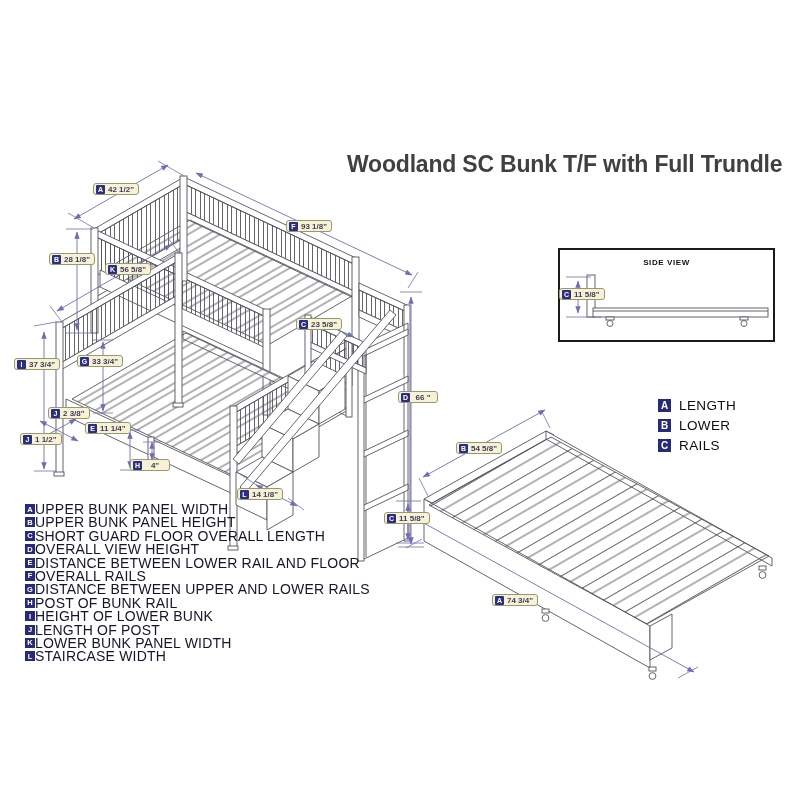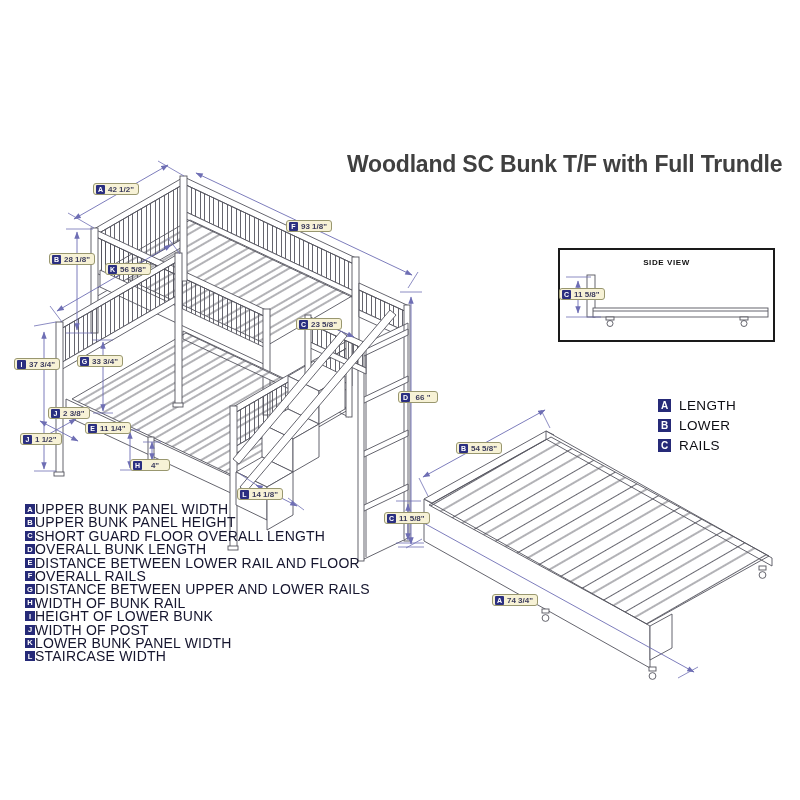--- a/index.html
+++ b/index.html
@@ -302,45 +302,45 @@
     <div class="row">
       <span class="chip">B</span>
       <span class="lbl">UPPER BUNK PANEL HEIGHT</span>
       </div>
     <div class="row">
       <span class="chip">C</span>
       <span class="lbl">SHORT GUARD FLOOR OVERALL LENGTH</span>
       </div>
     <div class="row">
       <span class="chip">D</span>
-      <span class="lbl">OVERALL BUNK LENGTH</span>
+      <span class="lbl">OVERALL VIEW HEIGHT</span>
       </div>
     <div class="row">
       <span class="chip">E</span>
       <span class="lbl">DISTANCE BETWEEN LOWER RAIL AND FLOOR</span>
       </div>
     <div class="row">
       <span class="chip">F</span>
       <span class="lbl">OVERALL RAILS</span>
       </div>
     <div class="row">
       <span class="chip">G</span>
       <span class="lbl">DISTANCE BETWEEN UPPER AND LOWER RAILS</span>
       </div>
     <div class="row">
       <span class="chip">H</span>
-      <span class="lbl">WIDTH OF BUNK RAIL</span>
+      <span class="lbl">POST OF BUNK RAIL</span>
       </div>
     <div class="row">
       <span class="chip">I</span>
       <span class="lbl">HEIGHT OF LOWER BUNK</span>
       </div>
     <div class="row">
       <span class="chip">J</span>
-      <span class="lbl">WIDTH OF POST</span>
+      <span class="lbl">LENGTH OF POST</span>
       </div>
     <div class="row">
       <span class="chip">K</span>
       <span class="lbl">LOWER BUNK PANEL WIDTH</span>
       </div>
     <div class="row">
       <span class="chip">L</span>
       <span class="lbl">STAIRCASE WIDTH</span>
       </div>
   </div>

